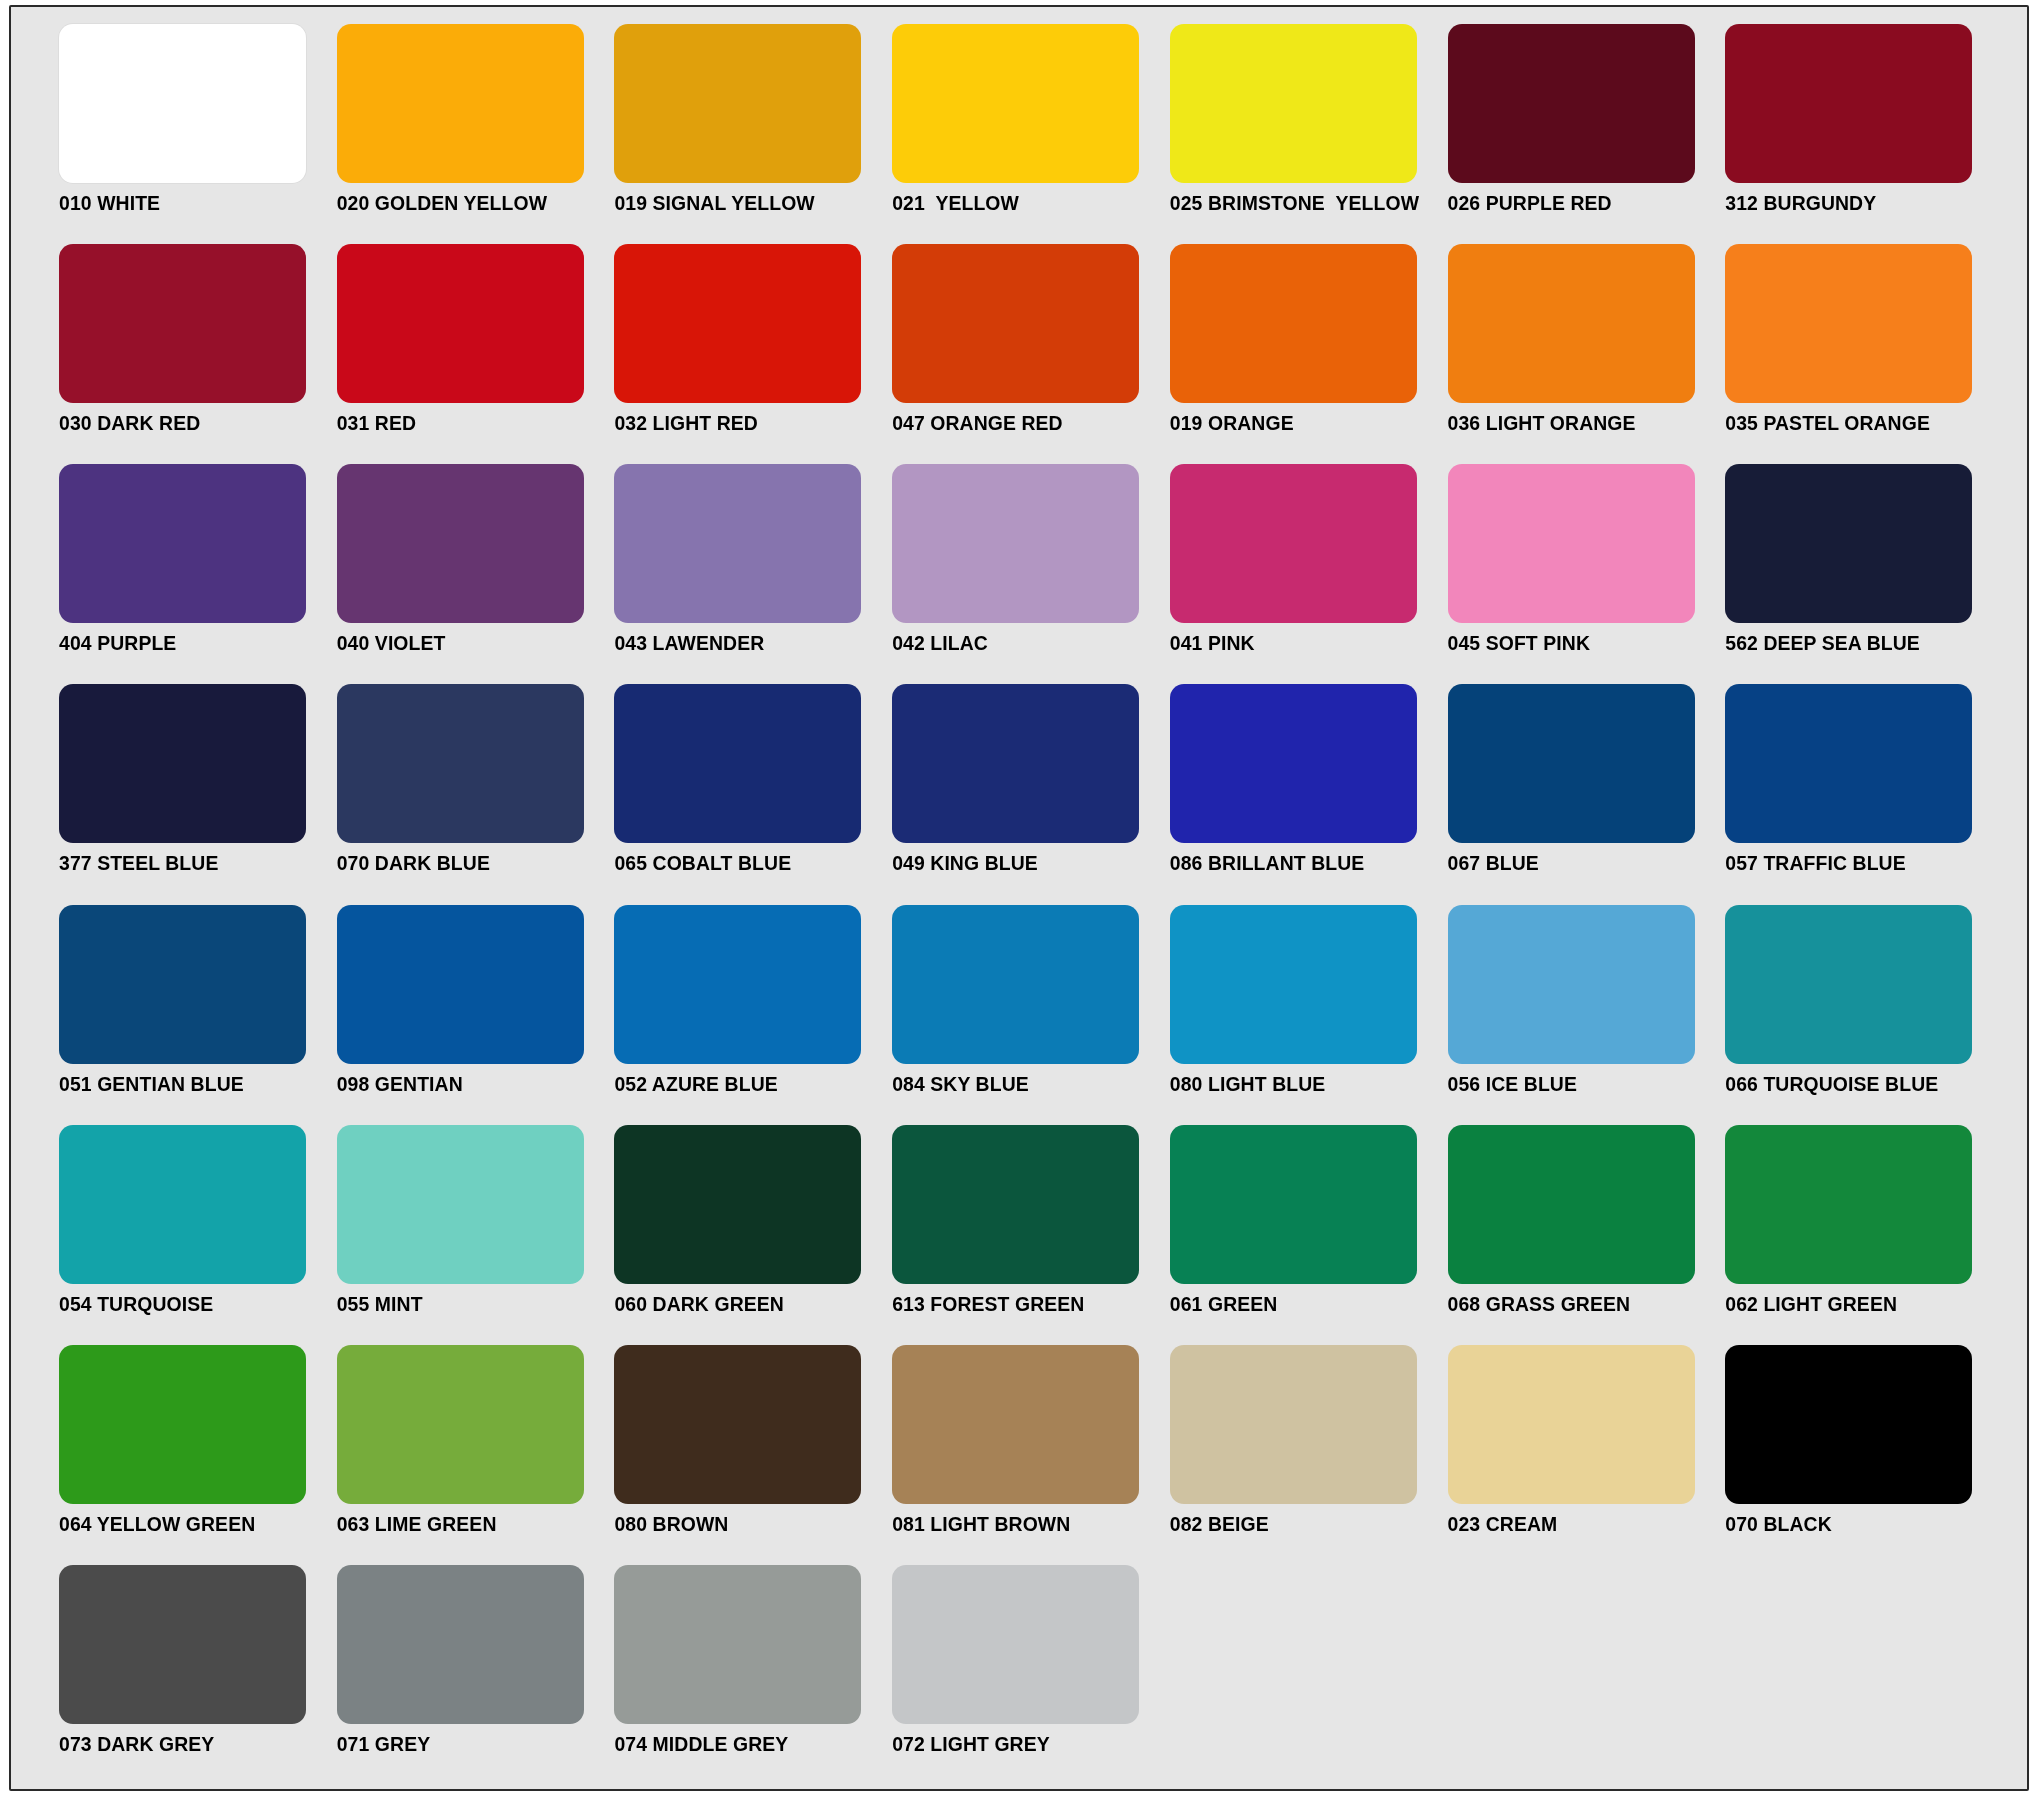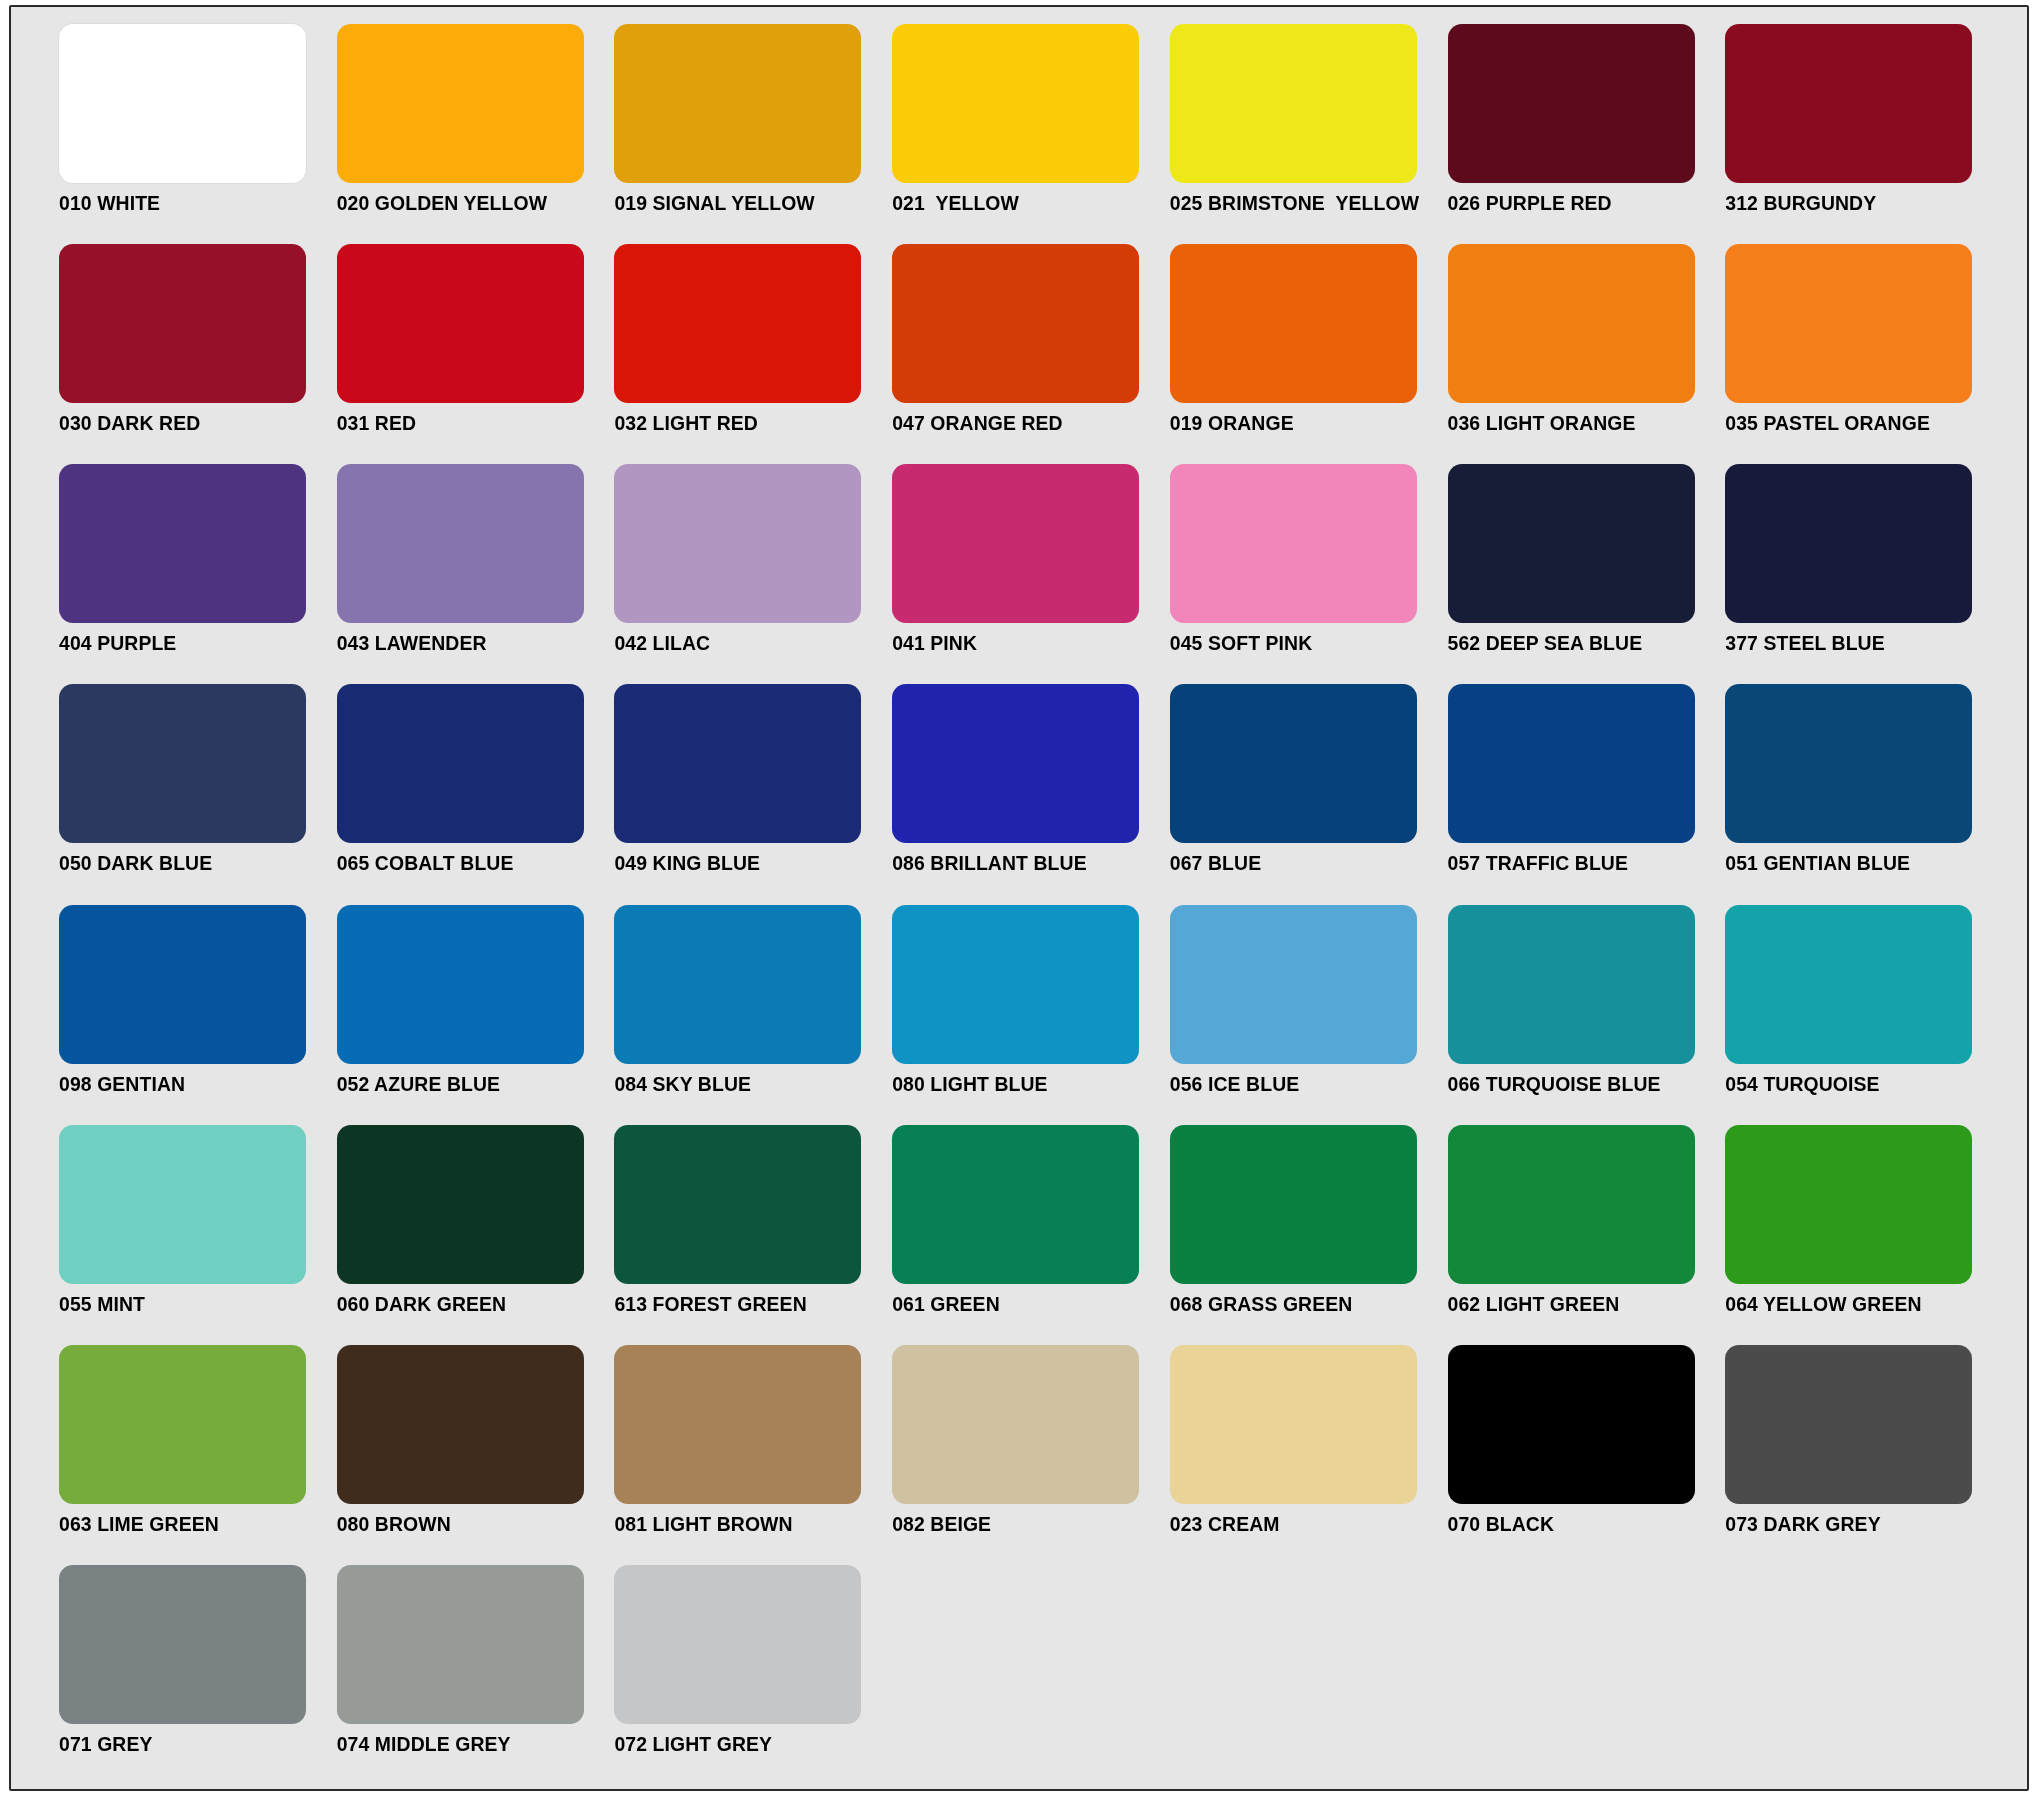--- a/index.html
+++ b/index.html
@@ -118,20 +118,24 @@
       </div>
       <div class="swatch-cell">
         <div class="swatch-chip" style="background: rgb(246, 127, 27);"></div>
         <div class="swatch-label">035 PASTEL ORANGE</div>
       </div>
       <div class="swatch-cell">
         <div class="swatch-chip" style="background: rgb(77, 51, 128);"></div>
         <div class="swatch-label">404 PURPLE</div>
       </div>
       <div class="swatch-cell">
+        <div class="swatch-chip" style="background: rgb(102, 53, 112);"></div>
+        <div class="swatch-label">040 VIOLET</div>
+      </div>
+      <div class="swatch-cell">
         <div class="swatch-chip" style="background: rgb(134, 116, 174);"></div>
         <div class="swatch-label">043 LAWENDER</div>
       </div>
       <div class="swatch-cell">
         <div class="swatch-chip" style="background: rgb(178, 150, 194);"></div>
         <div class="swatch-label">042 LILAC</div>
       </div>
       <div class="swatch-cell">
         <div class="swatch-chip" style="background: rgb(199, 42, 111);"></div>
         <div class="swatch-label">041 PINK</div>
@@ -143,21 +147,21 @@
       <div class="swatch-cell">
         <div class="swatch-chip" style="background: rgb(23, 28, 55);"></div>
         <div class="swatch-label">562 DEEP SEA BLUE</div>
       </div>
       <div class="swatch-cell">
         <div class="swatch-chip" style="background: rgb(24, 26, 60);"></div>
         <div class="swatch-label">377 STEEL BLUE</div>
       </div>
       <div class="swatch-cell">
         <div class="swatch-chip" style="background: rgb(43, 56, 96);"></div>
-        <div class="swatch-label">050 DARK BLUE</div>
+        <div class="swatch-label">070 DARK BLUE</div>
       </div>
       <div class="swatch-cell">
         <div class="swatch-chip" style="background: rgb(23, 42, 114);"></div>
         <div class="swatch-label">065 COBALT BLUE</div>
       </div>
       <div class="swatch-cell">
         <div class="swatch-chip" style="background: rgb(27, 43, 117);"></div>
         <div class="swatch-label">049 KING BLUE</div>
       </div>
       <div class="swatch-cell">

